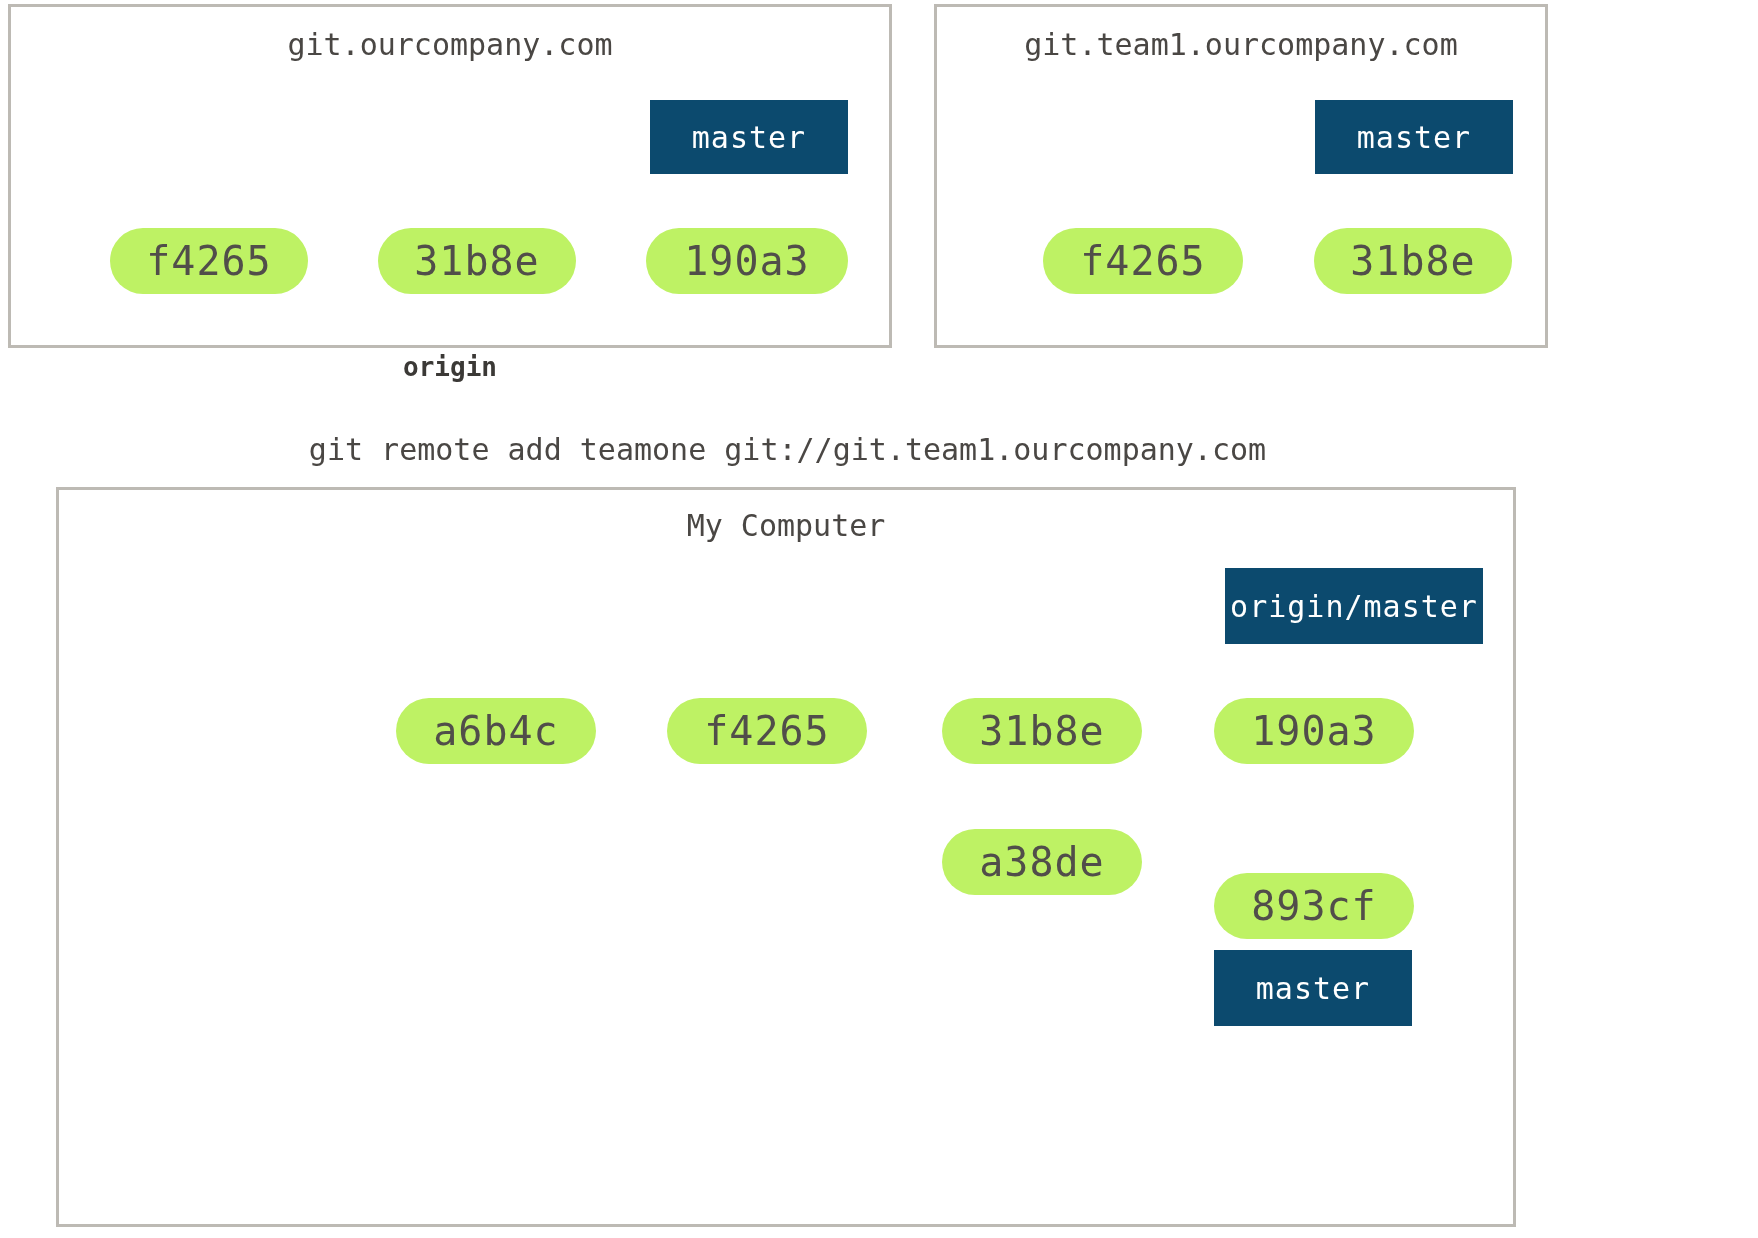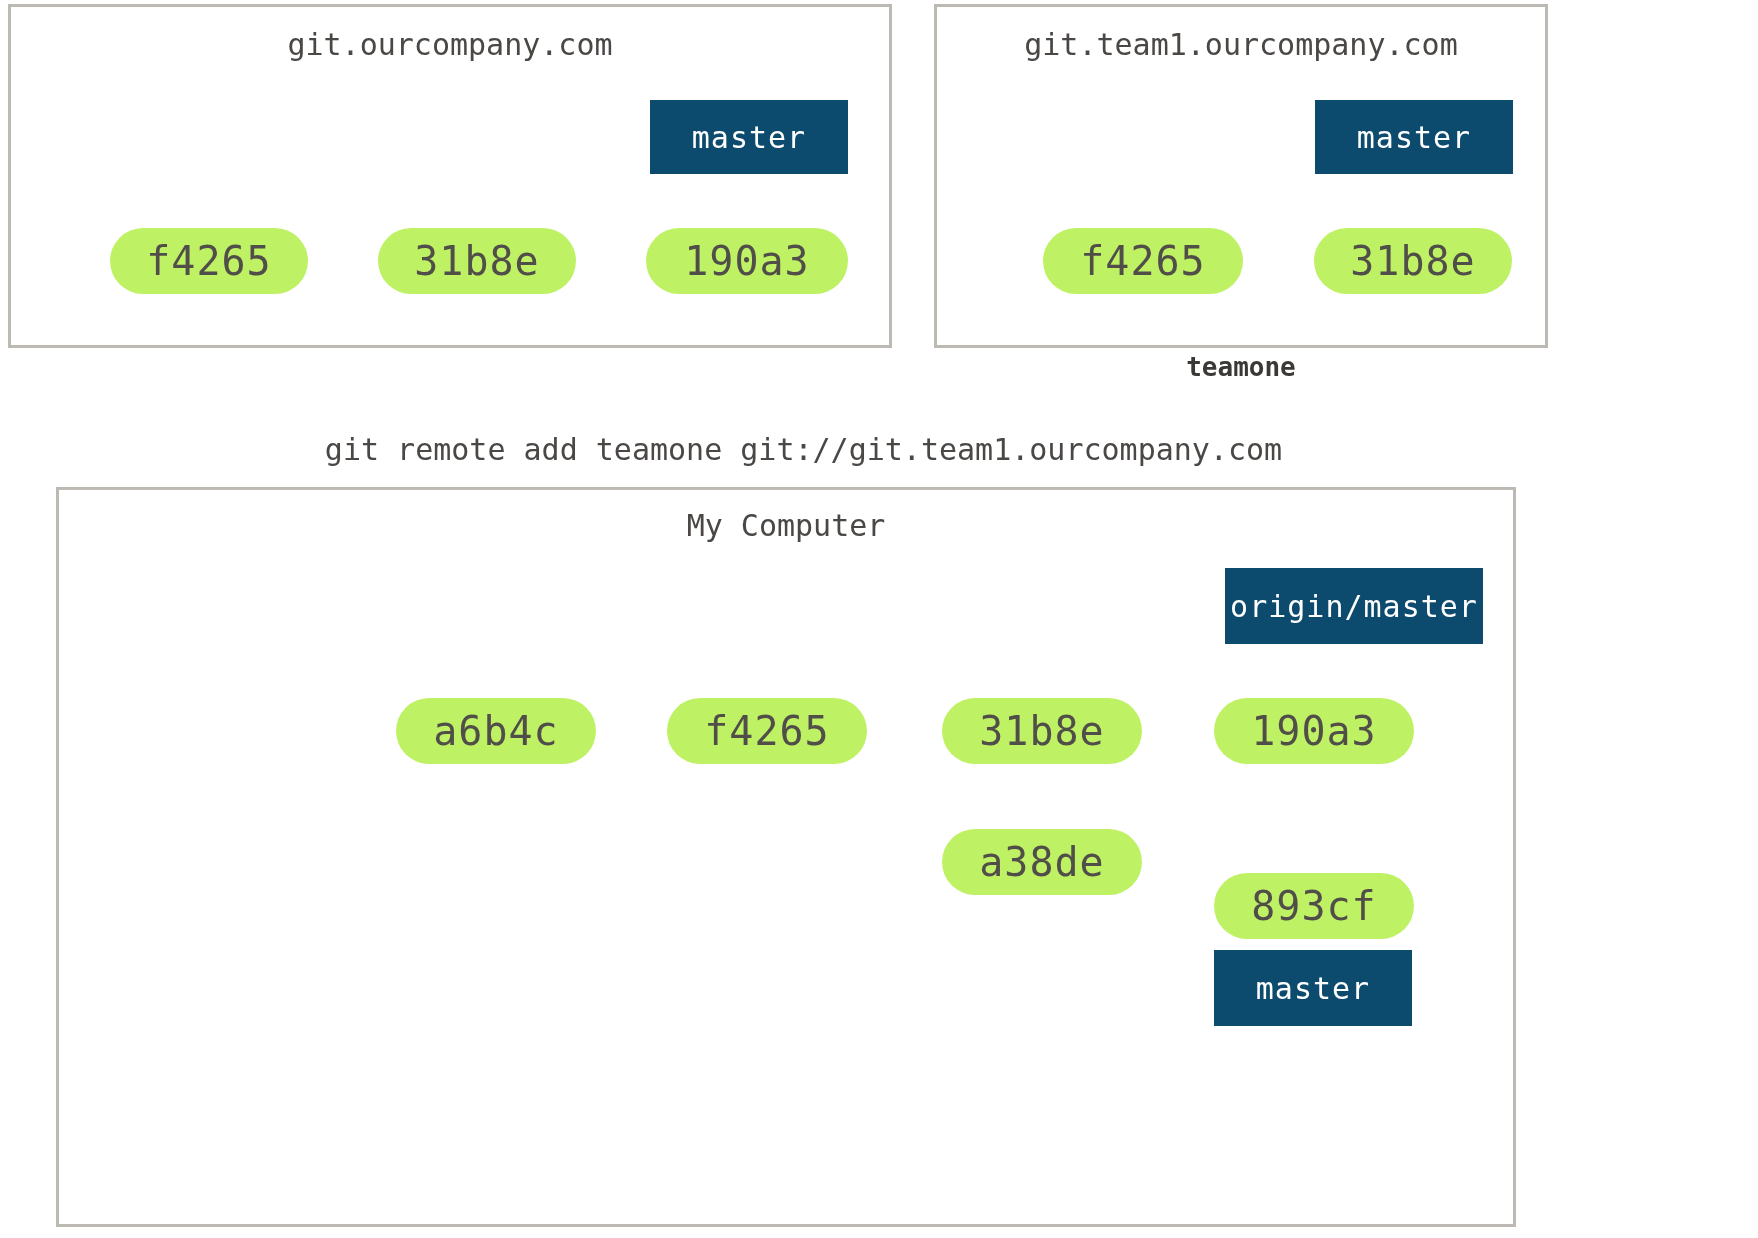--- a/index.html
+++ b/index.html
@@ -59,21 +59,20 @@
 
   .command-line {
     position: absolute;
     left: 0;
     top: 432px;
     width: 1575px;
     text-align: center;
     color: #4a4744;
     font-size: 30px;
     white-space: nowrap;
-    padding-left: 16px;
   }
 
   
   .commit {
     position: absolute;
     background: #bef264;
     border-radius: 44px;
     display: flex;
     align-items: center;
     justify-content: center;
@@ -137,30 +136,30 @@
 
   <div class="panel" id="panel-origin">
     <div class="panel-title">git.ourcompany.com</div>
   </div>
 
   <div class="commit" style="left:110px; top:228px; width:198px; height:66px;">f4265</div>
   <div class="commit" style="left:378px; top:228px; width:198px; height:66px;">31b8e</div>
   <div class="commit" style="left:646px; top:228px; width:202px; height:66px;">190a3</div>
   <div class="branch-label" style="left:650px; top:100px; width:198px; height:74px;">master</div>
 
+  <div class="panel-caption" id="caption-origin">origin</div>
 
   <div class="panel" id="panel-teamone">
     <div class="panel-title">git.team1.ourcompany.com</div>
   </div>
 
   <div class="commit" style="left:1043px; top:228px; width:200px; height:66px;">f4265</div>
   <div class="commit" style="left:1314px; top:228px; width:198px; height:66px;">31b8e</div>
   <div class="branch-label" style="left:1315px; top:100px; width:198px; height:74px;">master</div>
 
-  <div class="panel-caption" id="caption-teamone">teamone</div>
 
   <div class="command-line">git remote add teamone git://git.team1.ourcompany.com</div>
 
   <div class="panel" id="panel-mycomputer">
     <div class="panel-title">My Computer</div>
   </div>
 
   <div class="commit" style="left:396px; top:698px; width:200px; height:66px;">a6b4c</div>
   <div class="commit" style="left:667px; top:698px; width:200px; height:66px;">f4265</div>
   <div class="commit" style="left:942px; top:698px; width:200px; height:66px;">31b8e</div>

